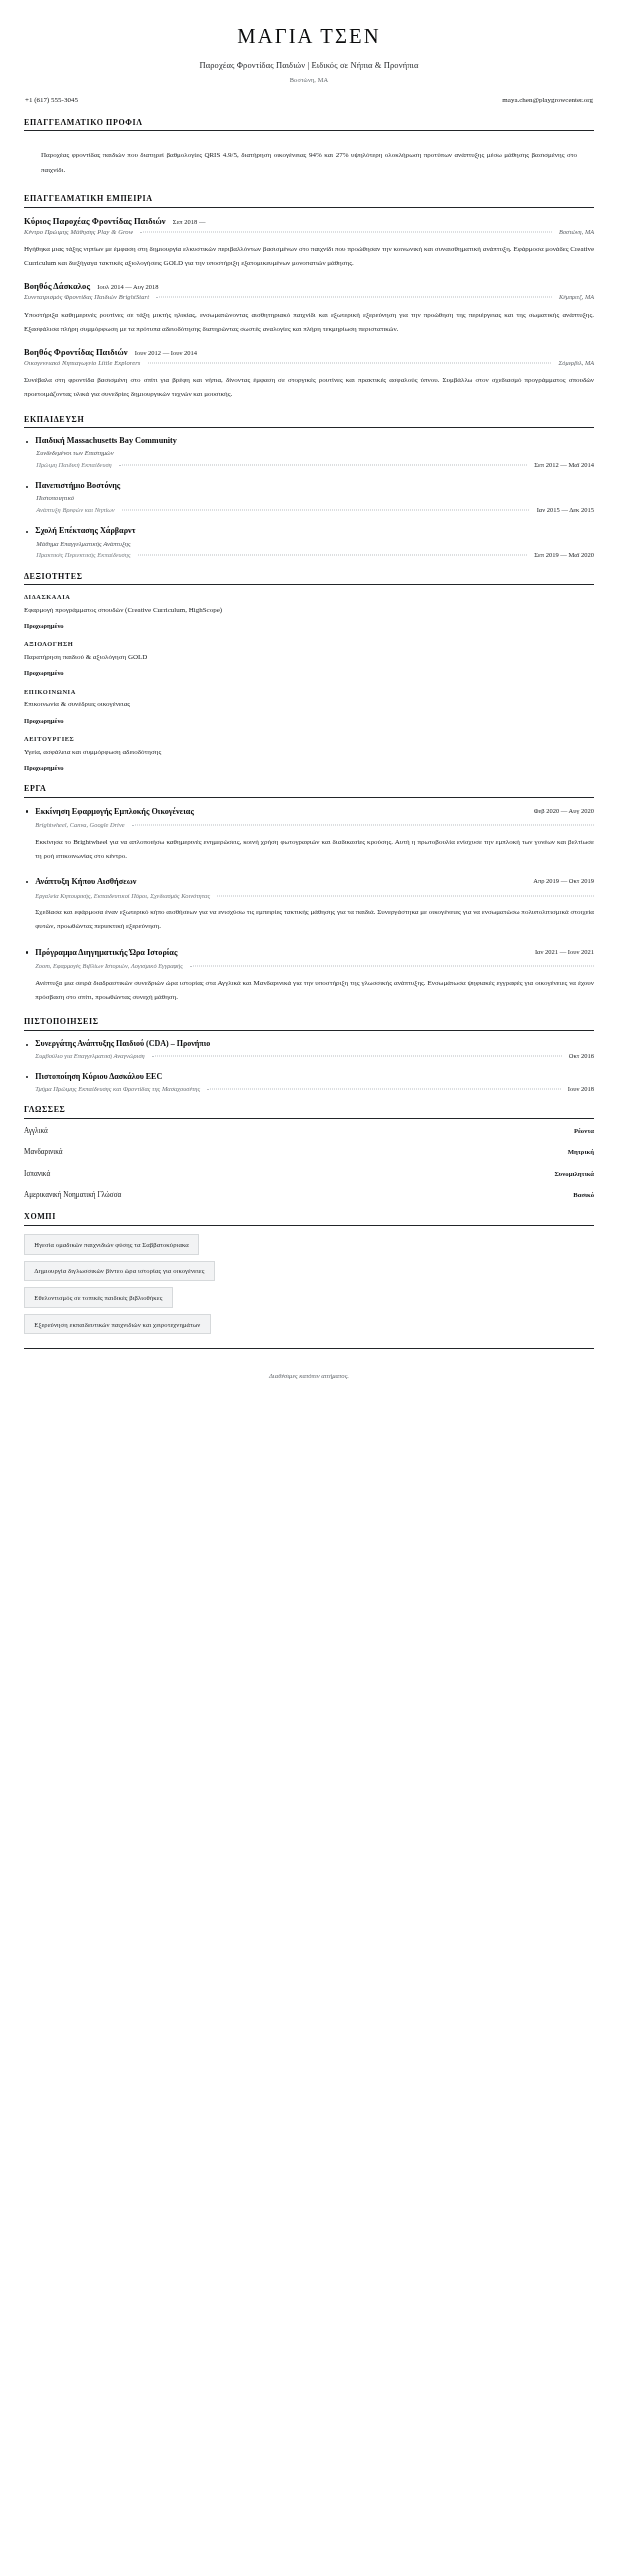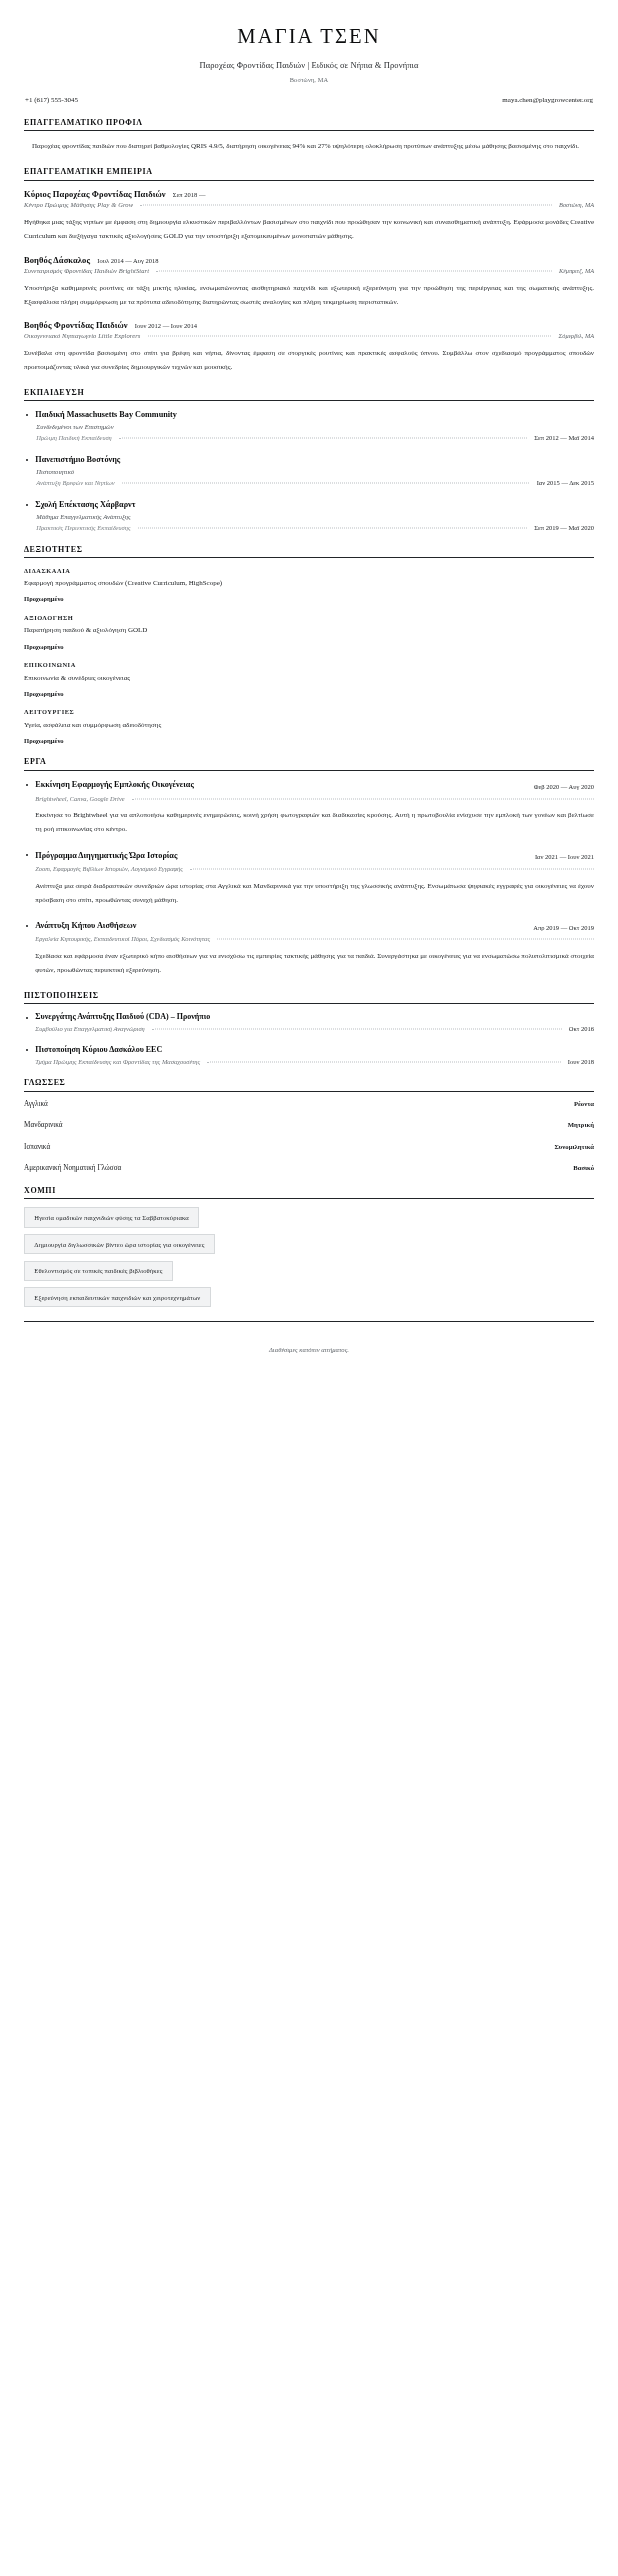--- a/index.html
+++ b/index.html
@@ -64,21 +64,21 @@
     border: 0;
     border-top: 1.1px solid #222529;
     margin: 0 0 8.2px 0;
   }
 
   .para {
     font-size: 7px;
     line-height: 2.05;
     text-align: justify;
     color: #1a1d20;
-    margin: 8px;
+    margin: 17px;
   }
 
   
   .entry { margin-bottom: 11.3px; }
   .entry-top {
     display: flex;
     align-items: baseline;
     gap: 7.2px;
   }
   .entry-role {
@@ -208,21 +208,21 @@
   .proj-item::before {
     content: "";
     position: absolute;
     left: 2.1px; top: 4.6px;
     width: 2.1px; height: 2.1px;
     background: #16181a;
     border-radius: 50%;
   }
   .proj-top {
     display: flex;
-    align-items: flex-end;
+    align-items: flex-start;
     justify-content: space-between;
     gap: 0;
   }
   .proj-name {
     font-size: 8.2px;
     font-weight: 700;
     color: #0c0d0e;
     max-width: 222px;
     line-height: 1.5;
   }
@@ -469,39 +469,39 @@
             <div class="proj-dates">Φεβ 2020 — Αυγ 2020</div>
           </div>
           <div class="proj-meta">
             <div class="proj-tools">Brightwheel, Canva, Google Drive</div>
             <div class="dots"></div>
           </div>
           <div class="proj-desc">Εκκίνησα το Brightwheel για να απλοποιήσω καθημερινές ενημερώσεις, κοινή χρήση φωτογραφιών και διαδικασίες κρούσης. Αυτή η πρωτοβουλία ενίσχυσε την εμπλοκή των γονέων και βελτίωσε τη ροή επικοινωνίας στο κέντρο.</div>
         </li>
         <li class="proj-item">
           <div class="proj-top">
+            <div class="proj-name">Ανάπτυξη Κήπου Αισθήσεων</div>
+            <div class="proj-dates">Απρ 2019 — Οκτ 2019</div>
+          </div>
+          <div class="proj-meta">
+            <div class="proj-tools">Εργαλεία Κηπουρικής, Εκπαιδευτικοί Πόροι, Σχεδιασμός Κοινότητας</div>
+            <div class="dots"></div>
+          </div>
+          <div class="proj-desc">Σχεδίασα και εφάρμοσα έναν εξωτερικό κήπο αισθήσεων για να ενισχύσω τις εμπειρίες τακτικής μάθησης για τα παιδιά. Συνεργάστηκα με οικογένειες για να ενσωματώσω πολυπολιτισμικά στοιχεία φυτών, προωθώντας περιεκτική εξερεύνηση.</div>
+        </li>
+        <li class="proj-item">
+          <div class="proj-top">
             <div class="proj-name">Πρόγραμμα Διηγηματικής Ώρα Ιστορίας</div>
             <div class="proj-dates">Ιαν 2021 — Ιουν 2021</div>
           </div>
           <div class="proj-meta">
             <div class="proj-tools">Zoom, Εφαρμογές Βιβλίων Ιστοριών, Λογισμικό Εγγραφής</div>
             <div class="dots"></div>
           </div>
           <div class="proj-desc">Ανέπτυξα μια σειρά διαδραστικών συνεδριών ώρα ιστορίας στα Αγγλικά και Μανδαρινικά για την υποστήριξη της γλωσσικής ανάπτυξης. Ενσωμάτωσα ψηφιακές εγγραφές για οικογένειες να έχουν πρόσβαση στο σπίτι, προωθώντας συνεχή μάθηση.</div>
-        </li>
-        <li class="proj-item">
-          <div class="proj-top">
-            <div class="proj-name">Ανάπτυξη Κήπου Αισθήσεων</div>
-            <div class="proj-dates">Απρ 2019 — Οκτ 2019</div>
-          </div>
-          <div class="proj-meta">
-            <div class="proj-tools">Εργαλεία Κηπουρικής, Εκπαιδευτικοί Πόροι, Σχεδιασμός Κοινότητας</div>
-            <div class="dots"></div>
-          </div>
-          <div class="proj-desc">Σχεδίασα και εφάρμοσα έναν εξωτερικό κήπο αισθήσεων για να ενισχύσω τις εμπειρίες τακτικής μάθησης για τα παιδιά. Συνεργάστηκα με οικογένειες για να ενσωματώσω πολυπολιτισμικά στοιχεία φυτών, προωθώντας περιεκτική εξερεύνηση.</div>
         </li>
       </ul>
   </section>
 
   <section class="section">
     <div class="sec-title">ΠΙΣΤΟΠΟΙΗΣΕΙΣ</div>
     <hr class="sec-rule">
     <ul class="cert-list" id="certifications-container">
         <li class="cert-item">
           <div class="cert-name">Συνεργάτης Ανάπτυξης Παιδιού (CDA) – Προνήπιο</div>

